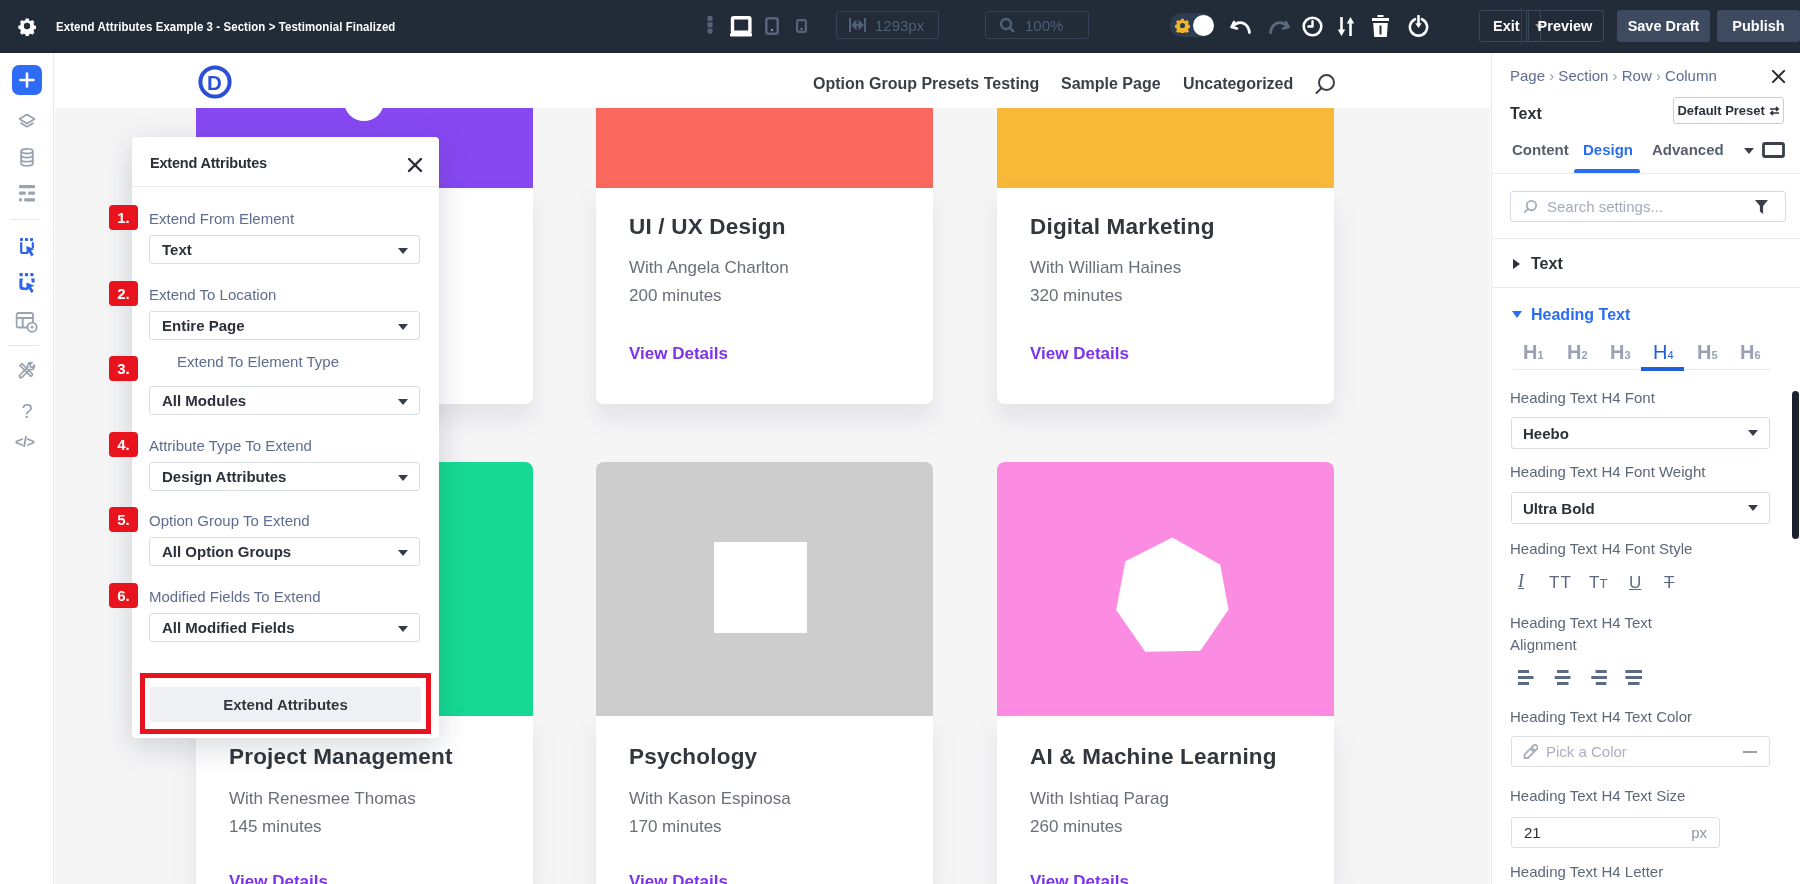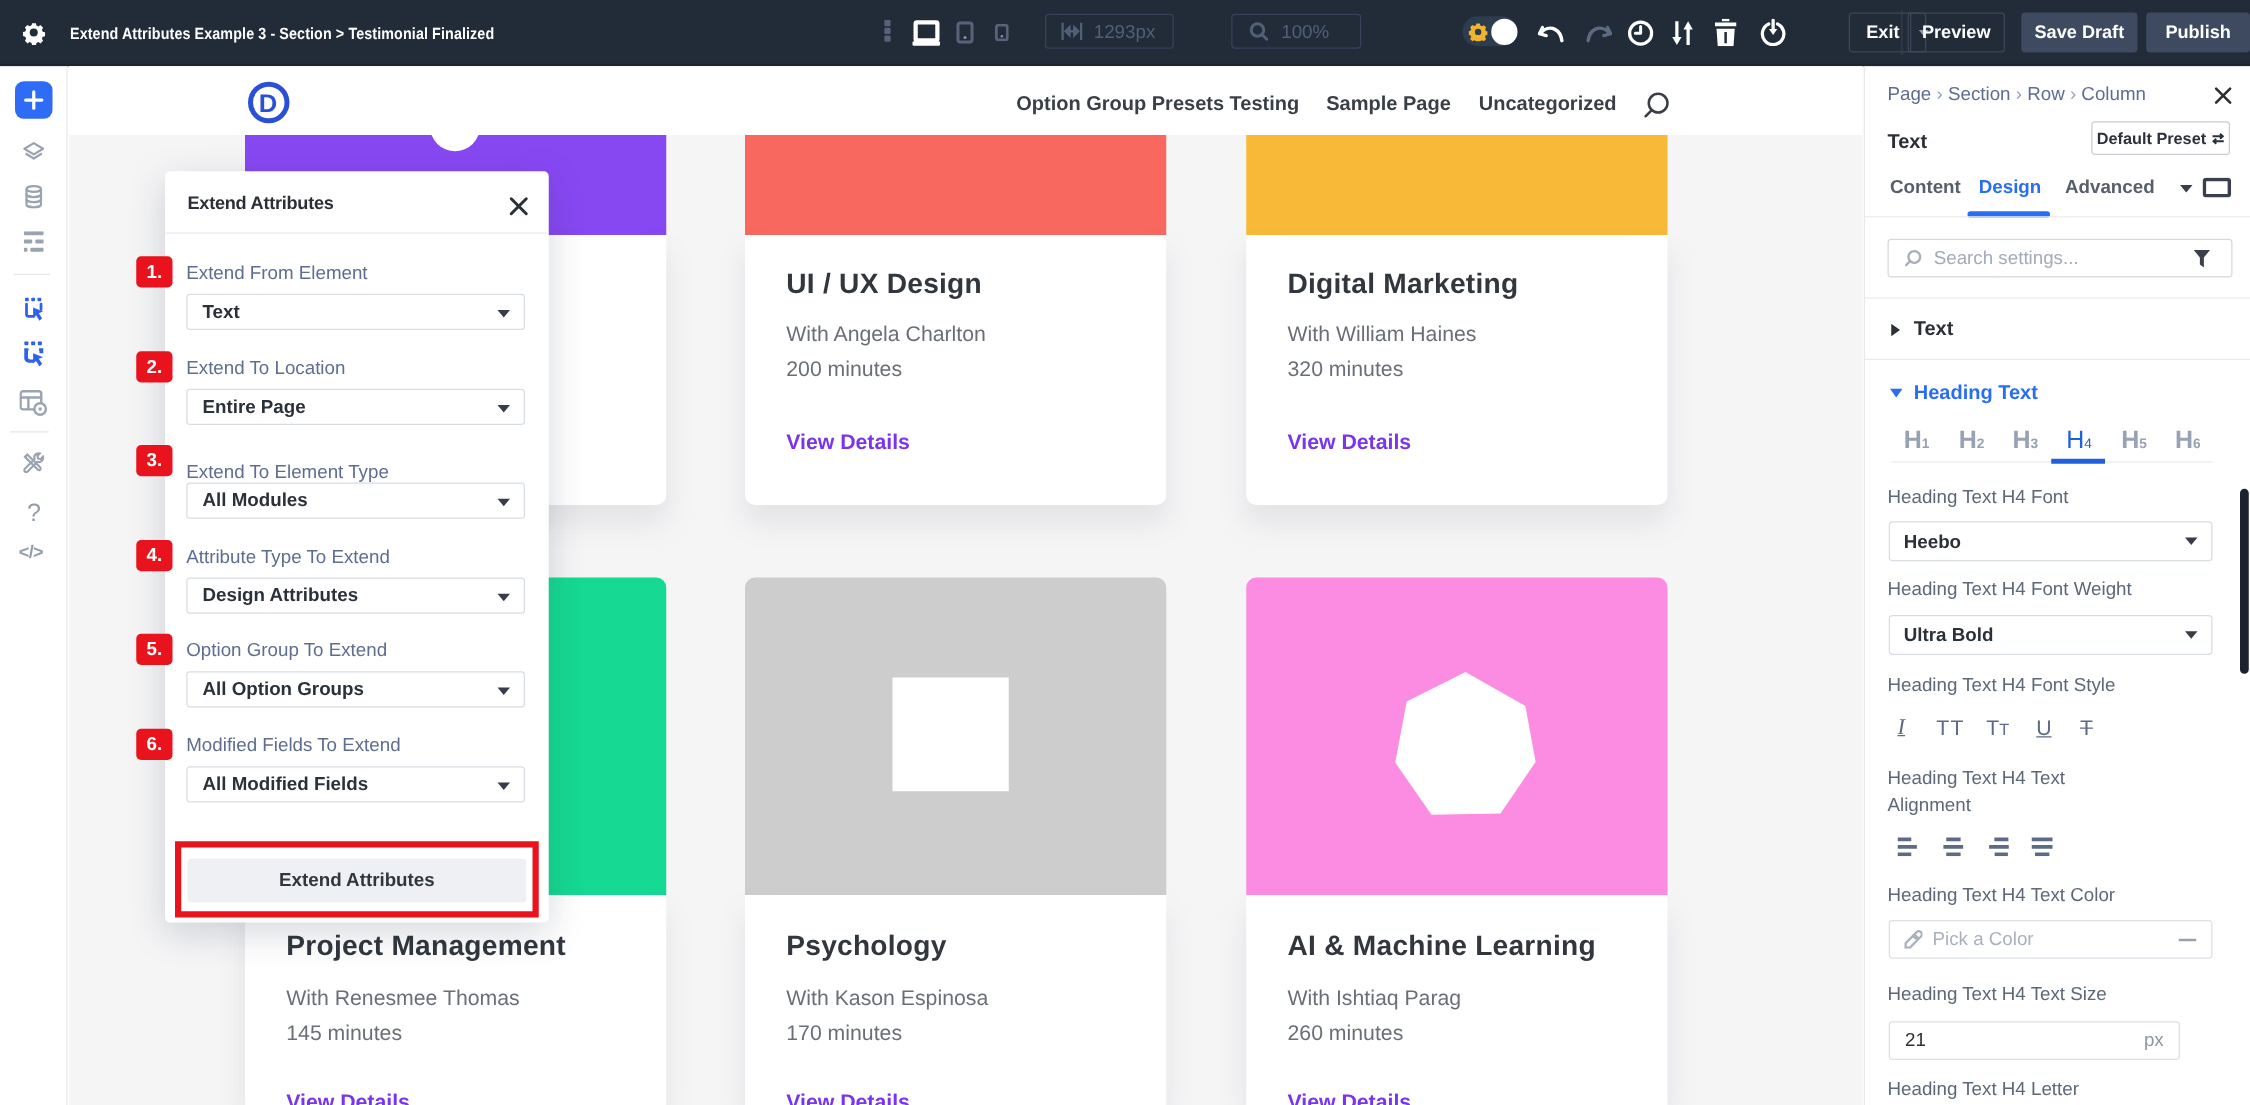--- a/index.html
+++ b/index.html
@@ -298,21 +298,21 @@
 
   <div class="badge" style="top:68px;">1.</div>
   <div class="flabel" style="top:73px;">Extend From Element</div>
   <div class="fsel" style="top:98px;">Text<div class="caret"></div></div>
 
   <div class="badge" style="top:144px;">2.</div>
   <div class="flabel" style="top:149px;">Extend To Location</div>
   <div class="fsel" style="top:174px;">Entire Page<div class="caret"></div></div>
 
   <div class="badge" style="top:219px;">3.</div>
-  <div class="flabel" style="top:232px;">Extend To Element Type</div>
+  <div class="flabel" style="top:216px;margin-left:28px;">Extend To Element Type</div>
   <div class="fsel" style="top:249px;">All Modules<div class="caret"></div></div>
 
   <div class="badge" style="top:295px;">4.</div>
   <div class="flabel" style="top:300px;">Attribute Type To Extend</div>
   <div class="fsel" style="top:325px;">Design Attributes<div class="caret"></div></div>
 
   <div class="badge" style="top:370px;">5.</div>
   <div class="flabel" style="top:375px;">Option Group To Extend</div>
   <div class="fsel" style="top:400px;">All Option Groups<div class="caret"></div></div>
 
@@ -415,18 +415,18 @@
   <div class="plabel" style="left:18px;top:655px;">Heading Text H4 Text Color</div>
   <div class="abs" style="left:19px;top:683px;width:259px;height:31px;border:1px solid #dbe0e5;border-radius:3px;display:flex;align-items:center;">
     <svg style="margin:0 8px 0 11px" width="15" height="15" viewBox="0 0 15 15">
         <path d="M10.5 1.5a2.5 2.5 0 0 1 3.5 3.5l-2 2-3.5-3.5zM7.5 4.5 11 8l-6 6H1.5V10.5z" fill="none" stroke="#a9b1bc" stroke-width="1.8"></path>
       </svg>
     <span style="font-size:15px;color:#a9b1bc;">Pick a Color</span>
     <div style="position:absolute;right:12px;width:14px;height:2px;background:#9aa1ac;"></div>
   </div>
 
   <div class="plabel" style="left:18px;top:734px;text-align:center;">Heading Text H4 Text Size</div>
-  <div class="abs" style="left:19px;top:764px;width:233px;height:31px;border:1px solid #dbe0e5;border-radius:3px;display:flex;align-items:center;padding:0 12px;font-size:15px;color:#2b313a;">21<span style="position:absolute;right:12px;color:#8d96a2;">px</span></div>
+  <div class="abs" style="left:19px;top:764px;width:209px;height:31px;border:1px solid #dbe0e5;border-radius:3px;display:flex;align-items:center;padding:0 12px;font-size:15px;color:#2b313a;">21<span style="position:absolute;right:12px;color:#8d96a2;">px</span></div>
 
   <div class="plabel" style="left:18px;top:810px;">Heading Text H4 Letter</div>
 
   <div class="abs" style="left:300px;top:338px;width:7px;height:148px;background:#1c232e;border-radius:4px;"></div>
 </div>
 
 </body></html>

